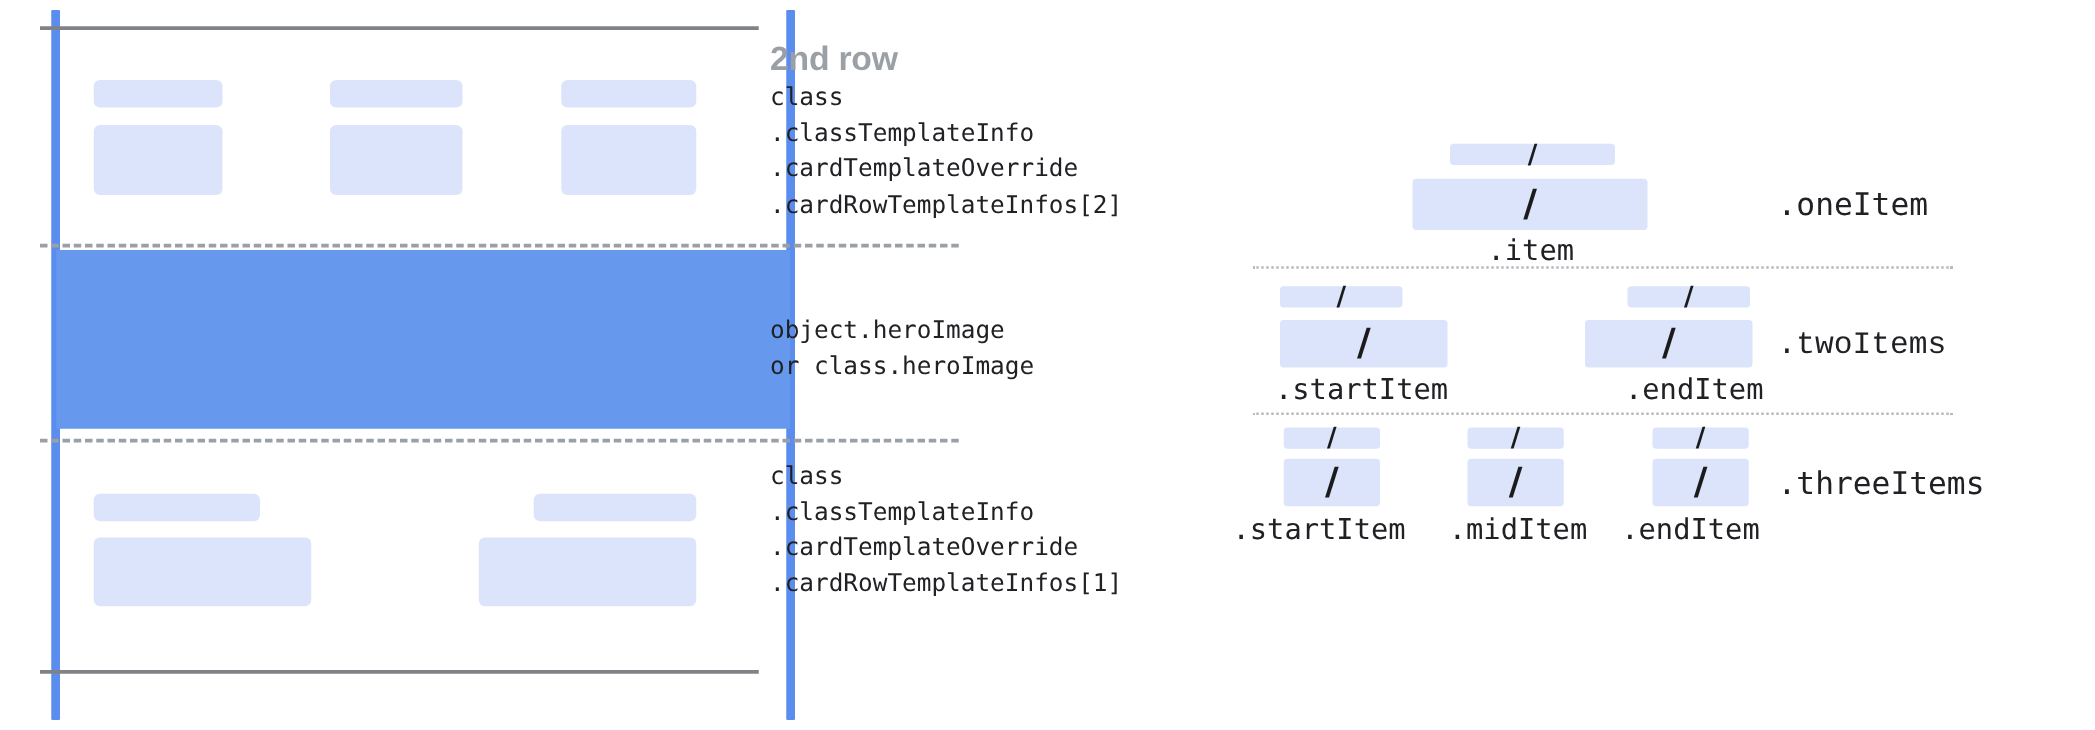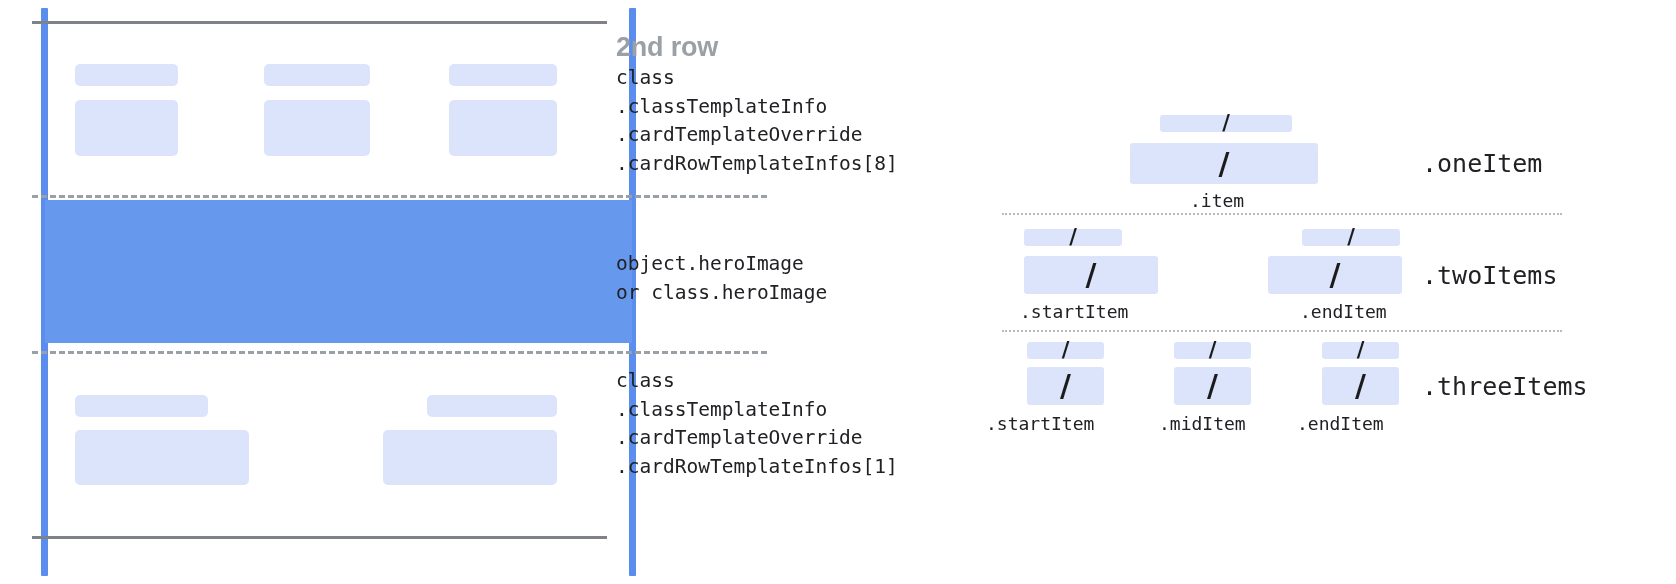--- a/index.html
+++ b/index.html
@@ -71,21 +71,21 @@
     font-family:"DejaVu Sans", sans-serif;
     font-weight:bold;color:#1b1b1b;
     line-height:1;
   }
   .bar.small .slash{font-size:21px;}
   .bar.big .slash{font-size:30px;}
 
   .slot-label{
     position:absolute;
     font-family:"DejaVu Sans Mono", monospace;
-    font-size:18px;color:#202124;white-space:pre;
+    font-size:23px;color:#202124;white-space:pre;
     line-height:24px;
   }
   .group-label{
     position:absolute;
     font-family:"DejaVu Sans Mono", monospace;
     font-size:25px;color:#202124;white-space:pre;
     line-height:24px;
   }
 </style>
 </head>
@@ -124,21 +124,21 @@
       <div class="ph" style="left:415px;top:395px;width:130px;height:22px;"></div>
       <div class="ph" style="left:371px;top:430px;width:174px;height:55px;"></div>
     </div>
   </div>
 
   <div class="side-text" style="top:30px;">
     <div class="side-title">2nd row</div>
     <div class="code">class</div>
     <div class="code">.classTemplateInfo</div>
     <div class="code">.cardTemplateOverride</div>
-    <div class="code">.cardRowTemplateInfos[8]</div>
+    <div class="code">.cardRowTemplateInfos[2]</div>
   </div>
 
   <div class="side-text" style="top:250px;">
     <div class="code">object.heroImage</div>
     <div class="code">or class.heroImage</div>
   </div>
 
   <div class="side-text" style="top:367px;">
     <div class="code">class</div>
     <div class="code">.classTemplateInfo</div>
@@ -171,21 +171,21 @@
       <div class="slot-label" style="left:48px;top:300px;">.startItem</div>
 
       <div class="bar small" style="left:330px;top:229px;width:98px;height:17px;">
         <span class="slash">/</span>
       </div>
       <div class="bar big" style="left:296px;top:256px;width:134px;height:38px;">
         <span class="slash">/</span>
       </div>
       <div class="slot-label" style="left:328px;top:300px;">.endItem</div>
 
-      <div class="group-label" style="left:450px;top:264px;">.twoItems</div>
+      <div class="group-label" style="left:450px;top:264px;font-family:Liberation Mono, monospace;">.twoItems</div>
     </div>
 
     <div class="slot-sep" style="top:330px;"></div>
 
     <div>
       <div class="bar small" style="left:55px;top:342px;width:77px;height:17px;">
         <span class="slash">/</span>
       </div>
       <div class="bar big" style="left:55px;top:367px;width:77px;height:38px;">
         <span class="slash">/</span>

